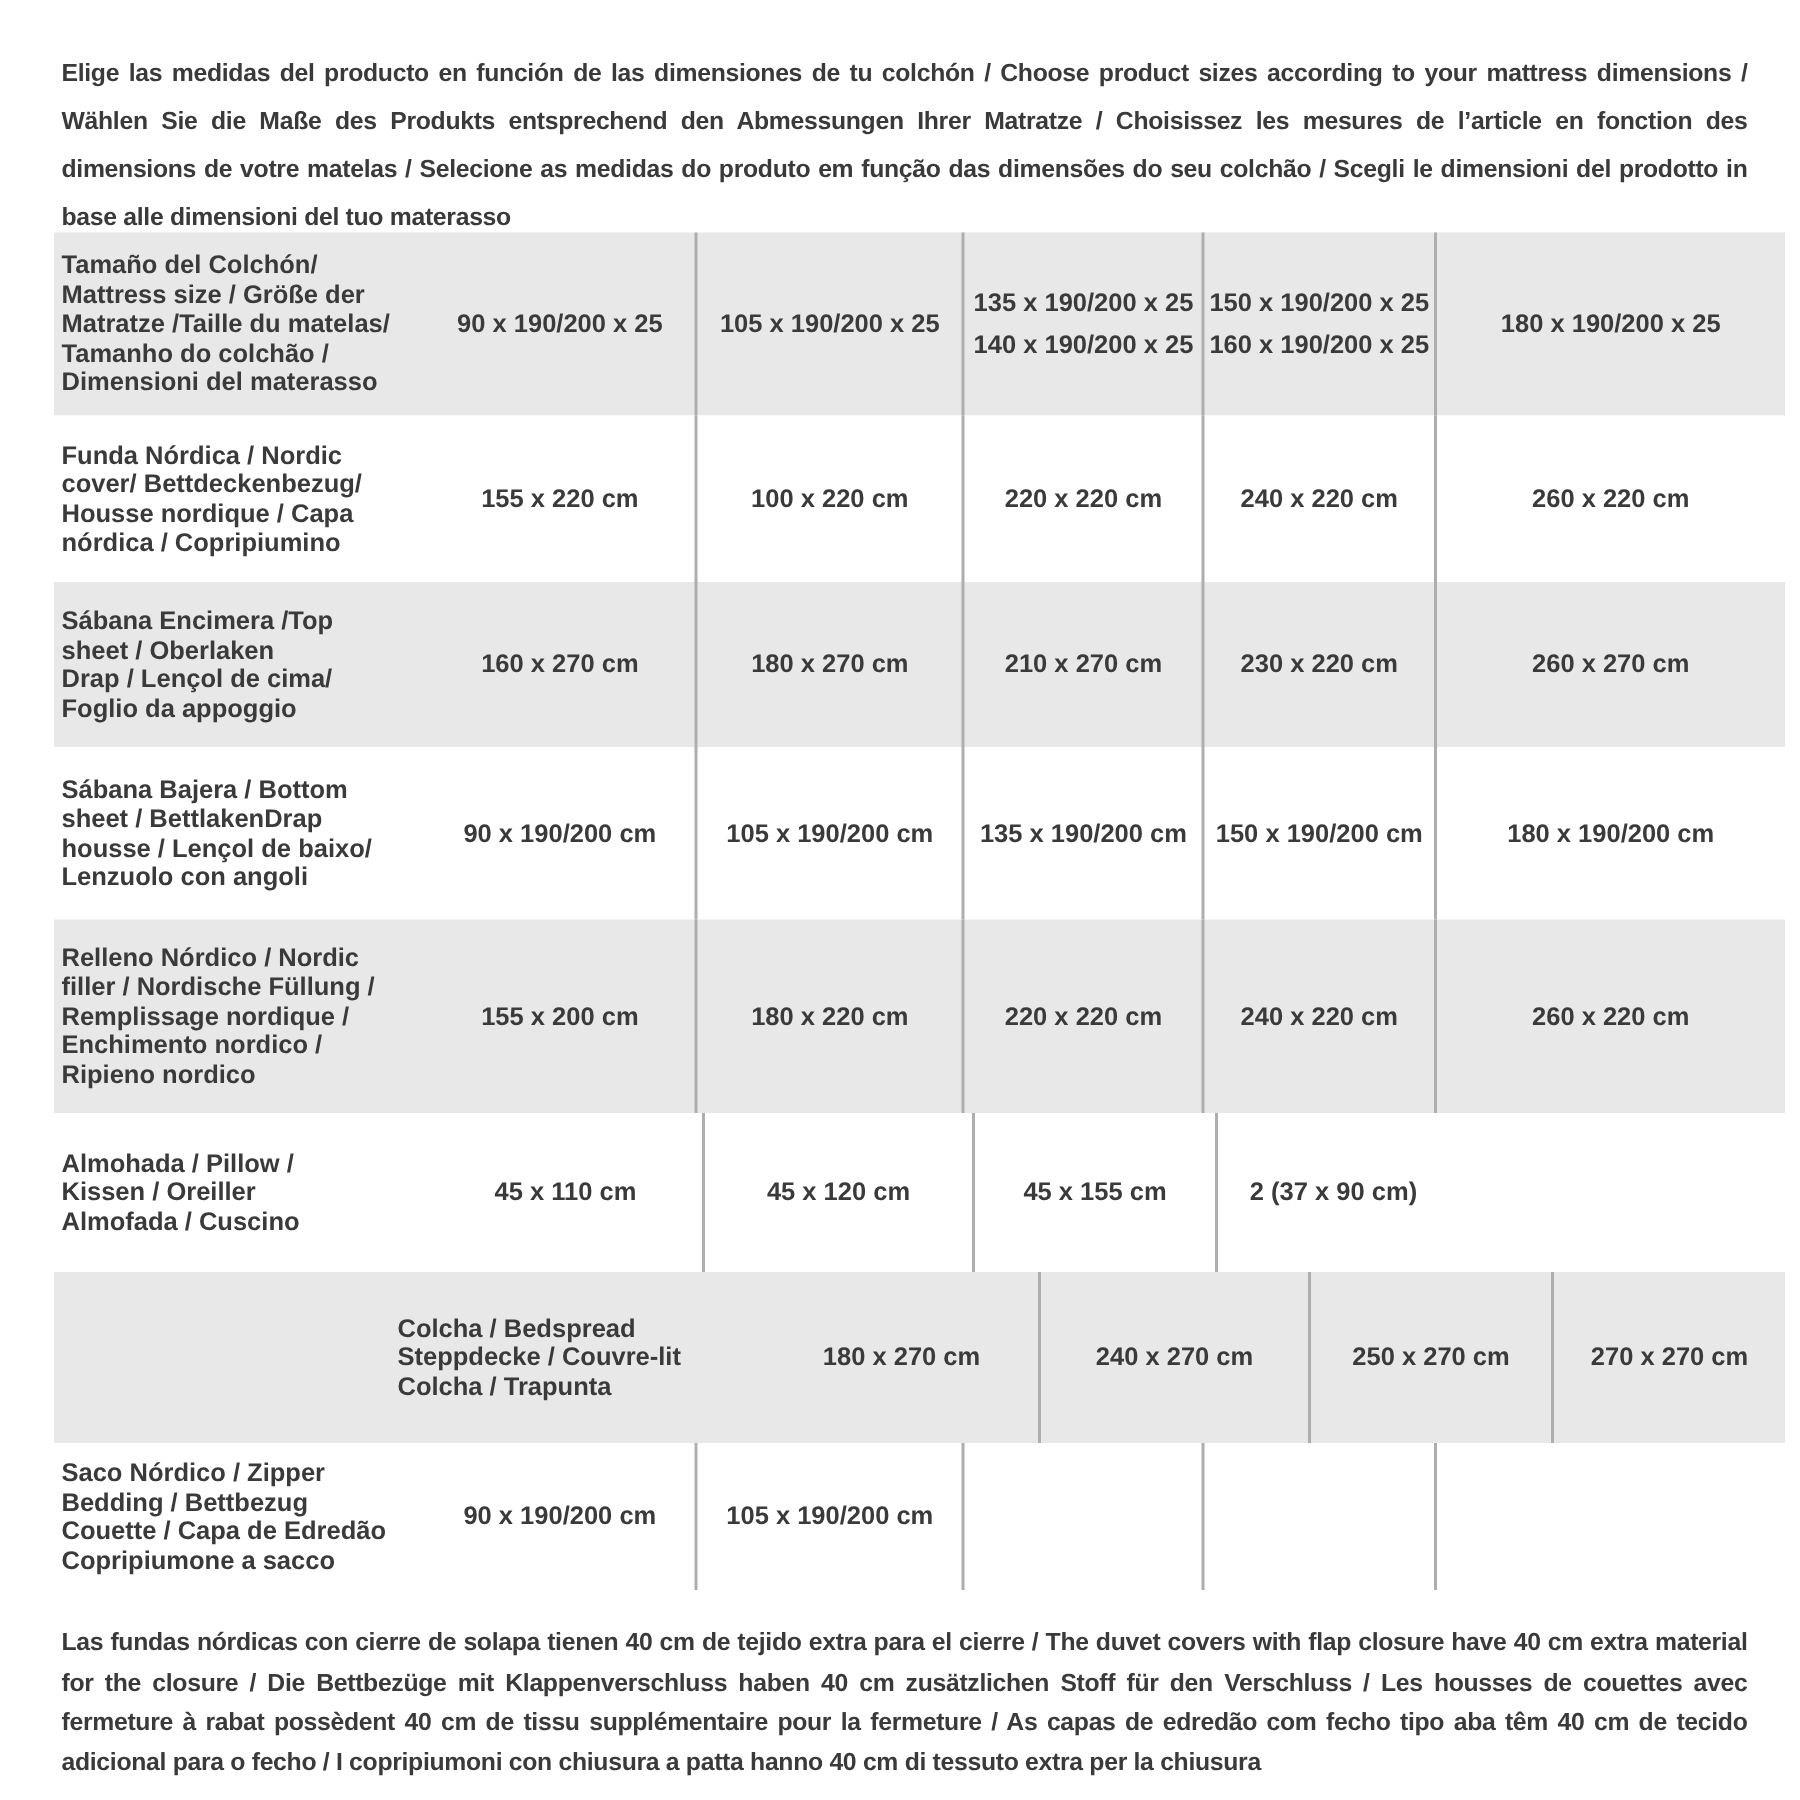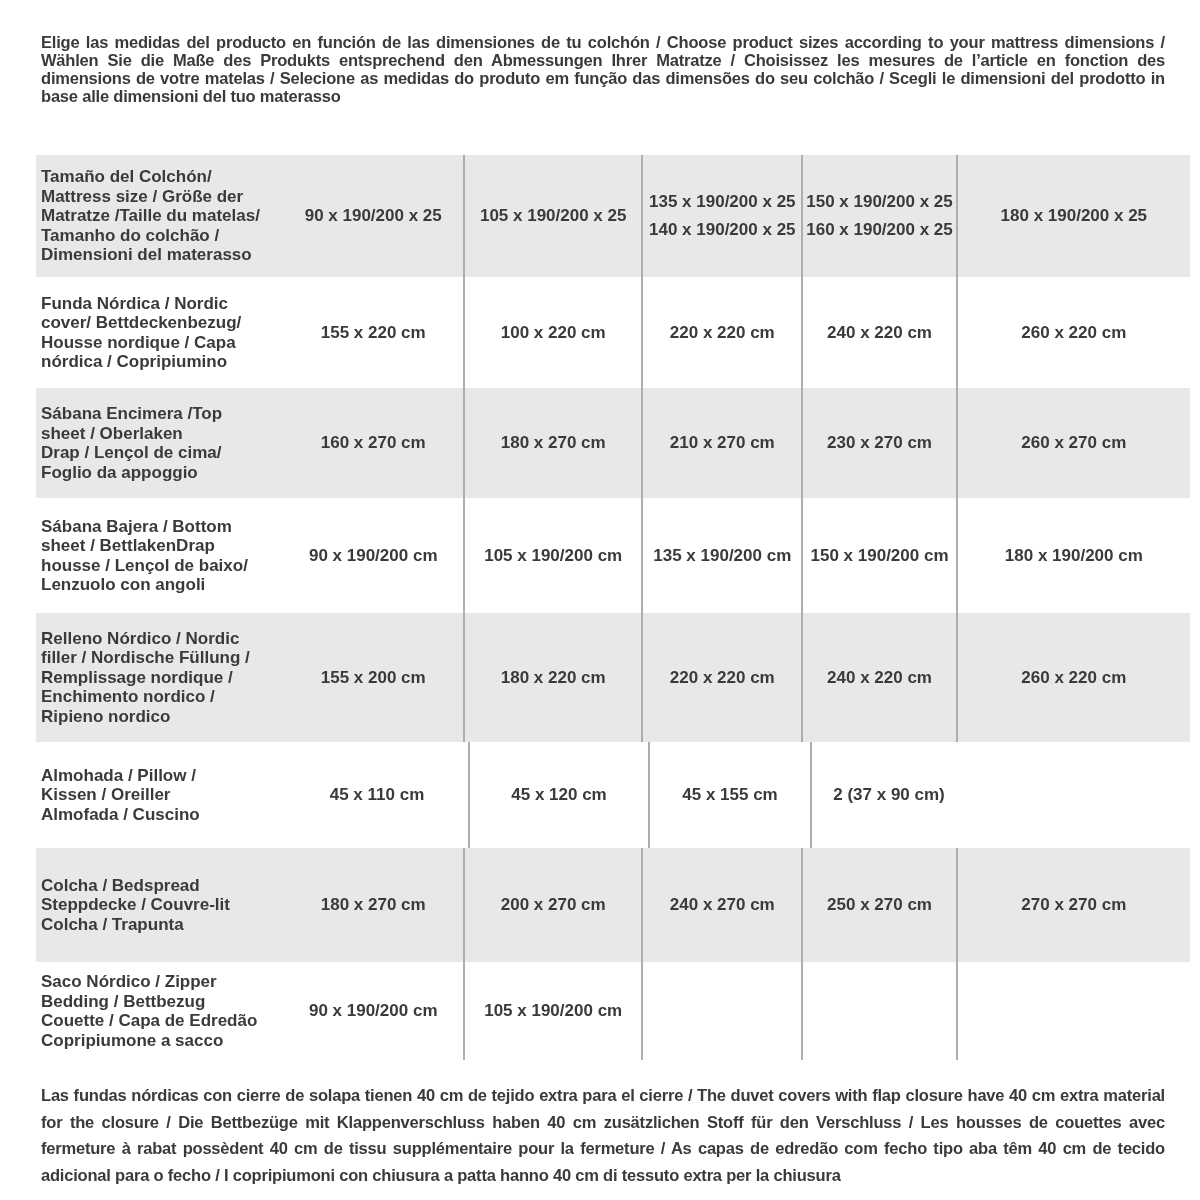--- a/index.html
+++ b/index.html
@@ -18,36 +18,36 @@
     color: var(--text-color);
     overflow: hidden;
   }
   .page { position: relative; width: 1200px; height: 1200px; }
 
   .intro, .footnote {
     position: absolute;
     left: 41px;
     width: 1124px;
     font-size: 16.5px;
-    line-height: 18px;
+    line-height: 32px;
     letter-spacing: -0.2px;
     text-align: justify;
     white-space: normal;
   }
   .intro { top: 33px; }
   .footnote { top: 1082px; line-height: 26.5px; }
 
   .size-table {
     position: absolute;
     left: 36px;
     top: 155px;
     width: 1154px;
   }
   .trow { display: flex; background: var(--row-white); }
-  .trow.gray { background: var(--row-gray); }
+  .trow.gray { background: var(--row-gray); justify-content: flex-end; }
 
   .cell {
     display: flex;
     align-items: center;
     font-size: 17px;
     white-space: pre-line;
   }
   .label-cell {
     width: 250px;
     padding: 8px 2px 8px 5px;
@@ -114,21 +114,21 @@
     </div>
 
     <div class="trow gray r2">
       <div class="cell label-cell">Sábana Encimera /Top
 sheet / Oberlaken
 Drap / Lençol de cima/
 Foglio da appoggio</div>
       <div class="cell value-cell">160 x 270 cm</div>
       <div class="cell value-cell">180 x 270 cm</div>
       <div class="cell value-cell">210 x 270 cm</div>
-      <div class="cell value-cell">230 x 270 cm</div>
+      <div class="cell value-cell">230 x 220 cm</div>
       <div class="cell value-cell">260 x 270 cm</div>
     </div>
 
     <div class="trow r3">
       <div class="cell label-cell">Sábana Bajera / Bottom
 sheet / BettlakenDrap
 housse / Lençol de baixo/
 Lenzuolo con angoli</div>
       <div class="cell value-cell">90 x 190/200 cm</div>
       <div class="cell value-cell">105 x 190/200 cm</div>
@@ -158,21 +158,20 @@
       <div class="cell value-cell">45 x 120 cm</div>
       <div class="cell value-cell">45 x 155 cm</div>
       <div class="cell value-cell">2 (37 x 90 cm)</div>
     </div>
 
     <div class="trow gray r6">
       <div class="cell label-cell">Colcha / Bedspread
 Steppdecke / Couvre-lit
 Colcha / Trapunta</div>
       <div class="cell value-cell">180 x 270 cm</div>
-      <div class="cell value-cell">200 x 270 cm</div>
       <div class="cell value-cell">240 x 270 cm</div>
       <div class="cell value-cell">250 x 270 cm</div>
       <div class="cell value-cell">270 x 270 cm</div>
     </div>
 
     <div class="trow r7">
       <div class="cell label-cell">Saco Nórdico / Zipper
 Bedding / Bettbezug
 Couette  / Capa de Edredão
 Copripiumone a sacco</div>

